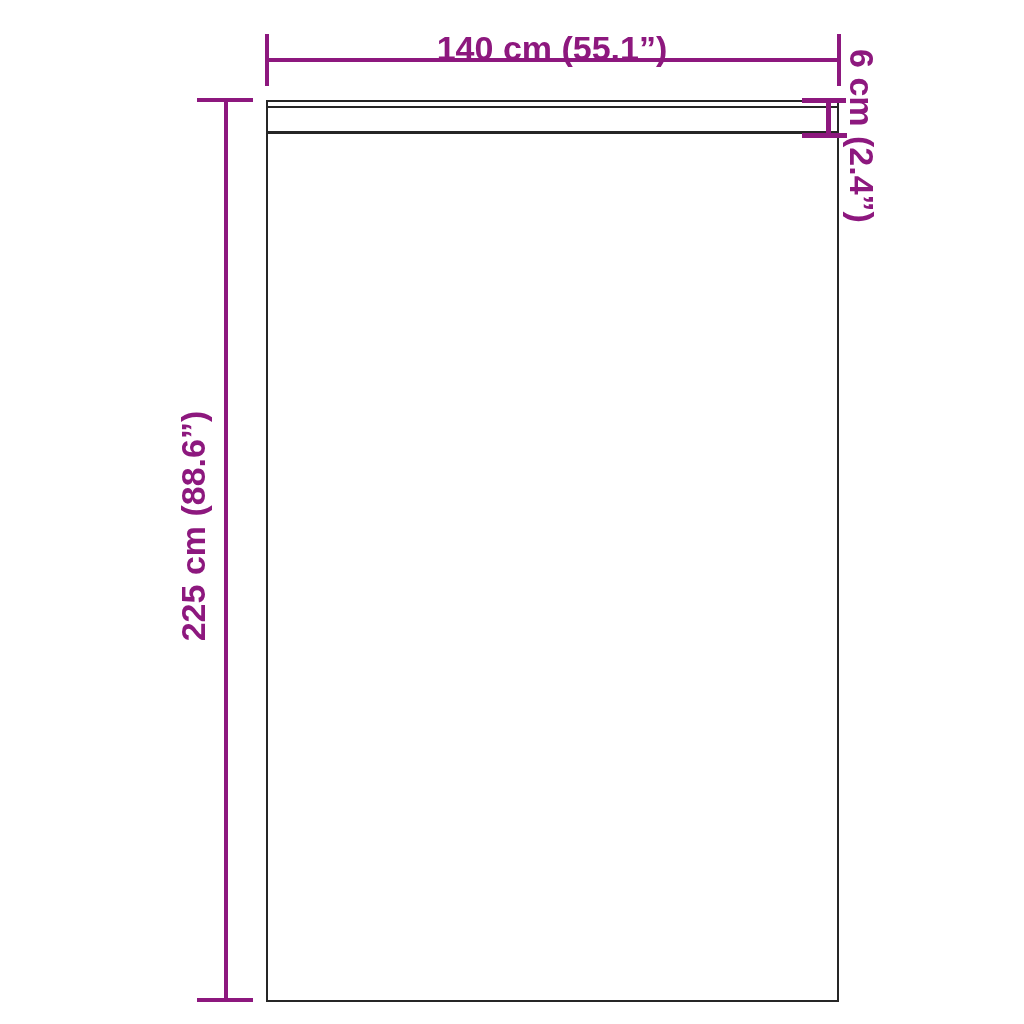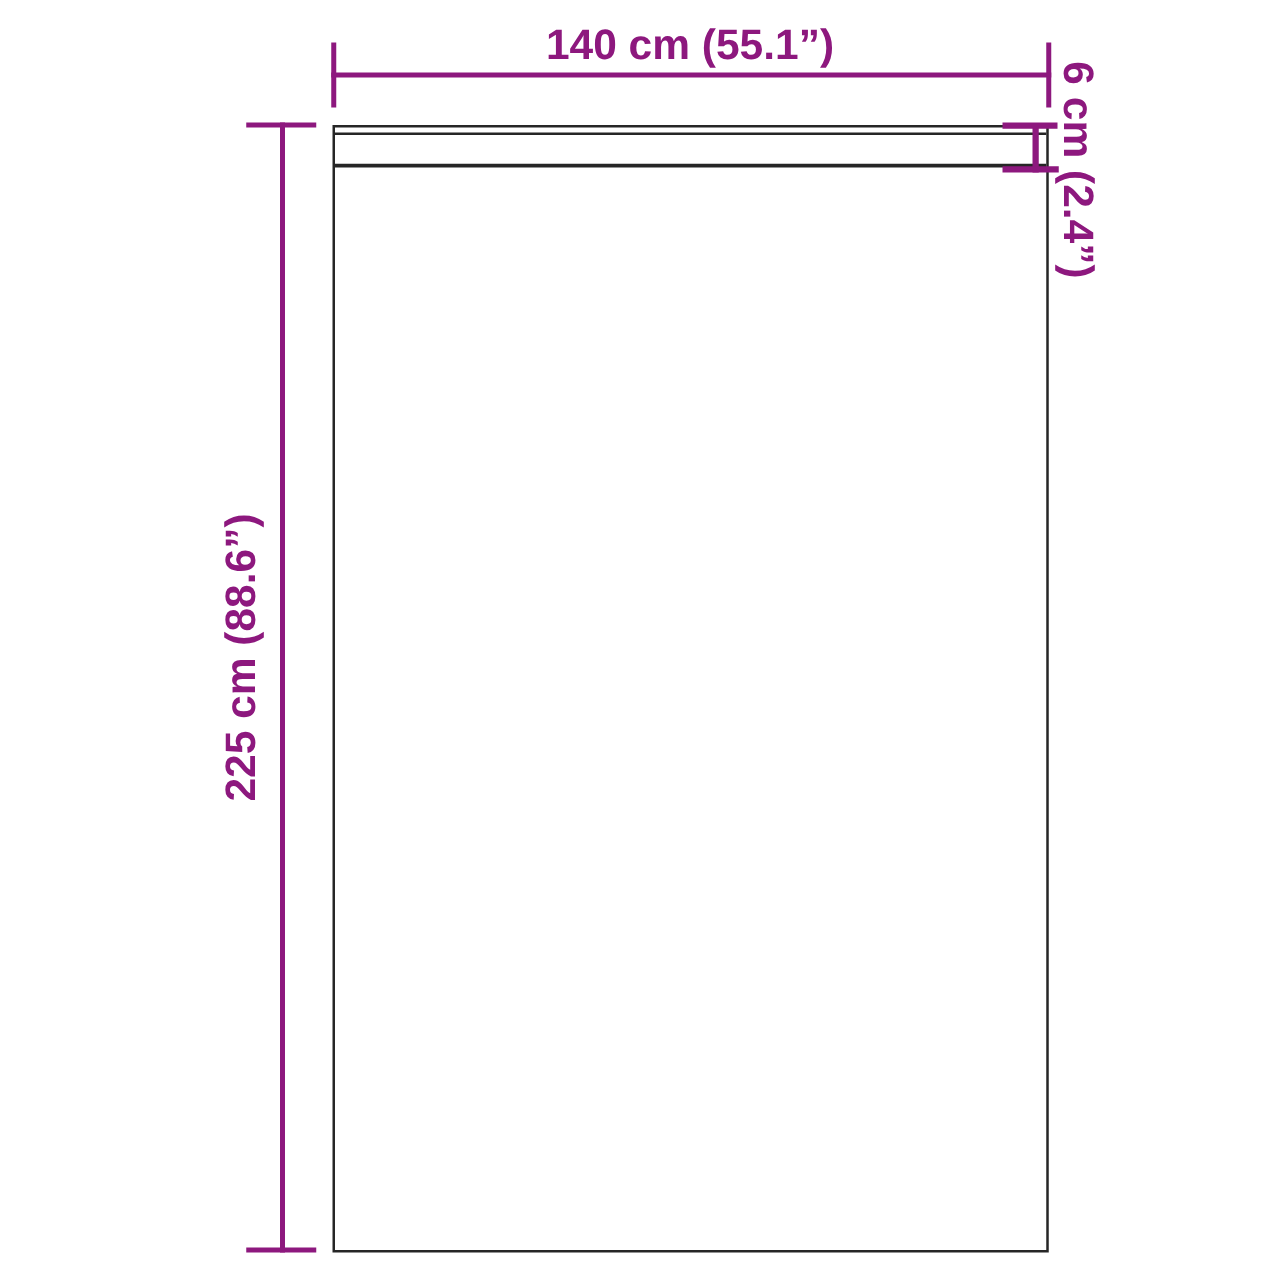--- a/index.html
+++ b/index.html
@@ -57,21 +57,21 @@
   
   .dim-label {
     position: absolute;
     color: var(--accent);
     font-size: 34px;
     font-weight: 700;
     white-space: nowrap;
     line-height: 1;
   }
   .dim-label.horiz {
-    left: 552px; top: 36px;
+    left: 552px; top: 48px;
     transform: translate(-50%, -50%);
     text-align: center;
   }
   .dim-label.vert-left {
     left: 193px; top: 526px;
     transform: translate(-50%, -50%) rotate(-90deg);
   }
   .dim-label.vert-right {
     left: 862px; top: 136px;
     transform: translate(-50%, -50%) rotate(90deg);

